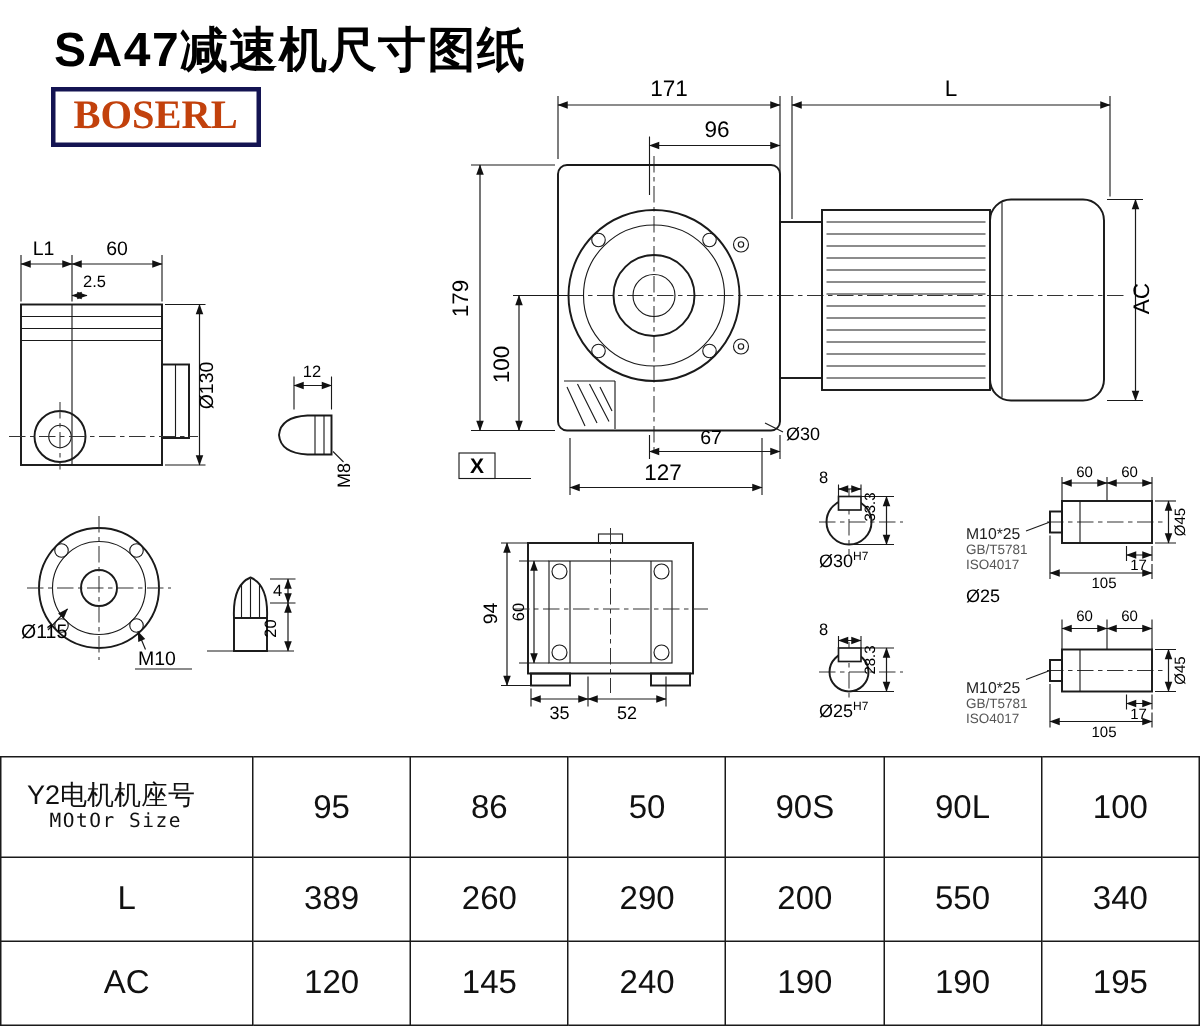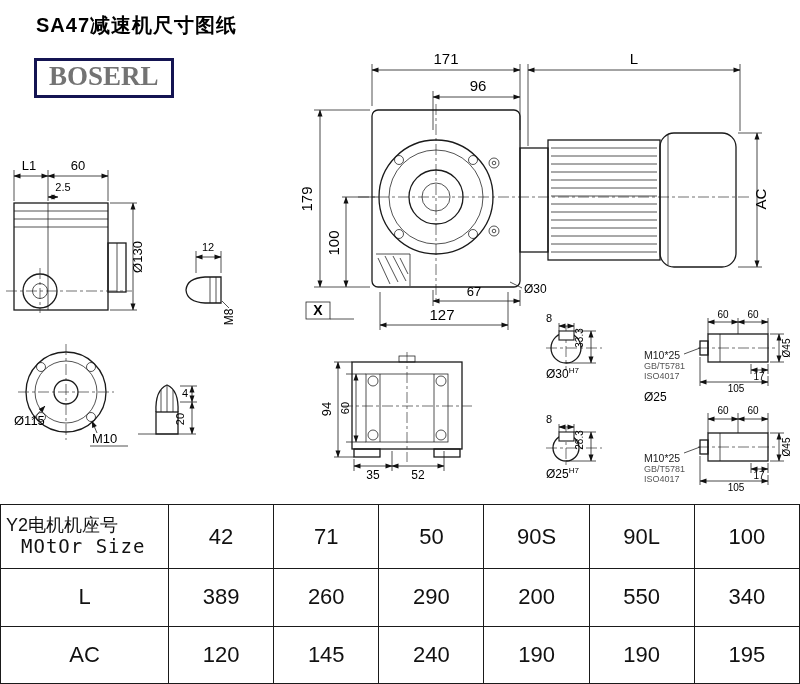--- a/index.html
+++ b/index.html
@@ -1,43 +1,43 @@
 <!DOCTYPE html>
 <html><head>
 <meta charset="utf-8">
 <style>
   html,body{margin:0;padding:0;}
   body{width:800px;height:684px;position:relative;background:#fff;overflow:hidden;font-family:"Liberation Sans",sans-serif;}
-  .title{position:absolute;left:36px;top:12px;font-size:20px;font-weight:bold;color:#000;letter-spacing:1px;white-space:nowrap;}
-  .logo{position:absolute;left:34px;top:58px;border:3px solid #141452;padding:0 12px 3px 12px;font-family:"Liberation Serif",serif;font-weight:bold;font-size:27px;color:#737373;background:#fff;}
+  .title{position:absolute;left:36px;top:12px;font-size:32px;font-weight:bold;color:#000;letter-spacing:1px;white-space:nowrap;}
+  .logo{position:absolute;left:34px;top:58px;border:3px solid #141452;padding:0 12px 3px 12px;font-family:"Liberation Serif",serif;font-weight:bold;font-size:27px;color:#c2410c;background:#fff;}
   svg{position:absolute;left:0;top:0;}
   .ol{fill:none;stroke:#1a1a1a;stroke-width:1.3;}
   .tn{fill:none;stroke:#1a1a1a;stroke-width:0.75;}
   .dm{fill:none;stroke:#1a1a1a;stroke-width:0.8;}
   .cl{fill:none;stroke:#333;stroke-width:0.7;stroke-dasharray:11 3 3 3;}
   .wf{fill:#fff;stroke:#1a1a1a;stroke-width:1.1;}
   text{fill:#000;font-family:"Liberation Sans",sans-serif;}
   .dt{font-size:15px;text-anchor:middle;}
   .dt13{font-size:13px;text-anchor:middle;}
   .dt12{font-size:12px;text-anchor:middle;}
   .dt11{font-size:11px;text-anchor:middle;}
   .dt10{font-size:10px;text-anchor:middle;}
   .lbl{font-size:12px;}
   .lbl13{font-size:13px;}
   .std{font-size:9px;fill:#555;}
   .scr{font-size:10.5px;fill:#222;}
   .xl{font-size:14px;font-weight:bold;text-anchor:middle;}
   .tbl-wrap{position:absolute;left:0;top:504px;width:800px;height:180px;}
   table{width:100%;height:100%;border-collapse:collapse;table-layout:fixed;}
   col.c0{width:168px;}
-  td,th{border:1.5px solid #1a1a1a;text-align:center;vertical-align:middle;font-size:22px;color:#111;font-weight:normal;padding:0;}
+  td,th{border:1.5px solid #1a1a1a;text-align:center;vertical-align:middle;font-size:22px;color:#111;font-weight:normal;padding:12px;}
   tr.r-head{height:49px;}
   tr.r-data{height:44px;}
   th .cn{font-size:18px;text-align:left;padding-left:5px;line-height:1.15;}
-  th .en{font-size:19px;text-align:left;padding-left:20px;letter-spacing:1px;font-family:"DejaVu Sans Mono",monospace;line-height:1.15;}
+  th .en{font-size:13px;text-align:left;padding-left:20px;letter-spacing:1px;font-family:"DejaVu Sans Mono",monospace;line-height:1.15;}
 </style>
 </head>
 <body>
 
 <svg width="800" height="505" viewBox="0 0 800 505">
   <defs>
     <marker id="ah" viewBox="0 0 10 10" refX="9.5" refY="5" markerWidth="9" markerHeight="9" orient="auto-start-reverse">
       <path d="M0.5,1.5 L10,5 L0.5,8.5 Z" fill="#111"></path>
     </marker>
   </defs>
@@ -303,22 +303,22 @@
         <col>
         <col>
         <col>
       </colgroup>
     <tbody>
         <tr class="r-head">
       <th>
         <div class="cn">Y2电机机座号</div>
         <div class="en">MOtOr Size</div>
       </th>
-      <td>42</td>
-      <td>71</td>
+      <td>95</td>
+      <td>86</td>
       <td>50</td>
       <td>90S</td>
       <td>90L</td>
       <td>100</td>
     </tr>
     <tr class="r-data">
       <td>L</td>
       <td>389</td>
       <td>260</td>
       <td>290</td>

